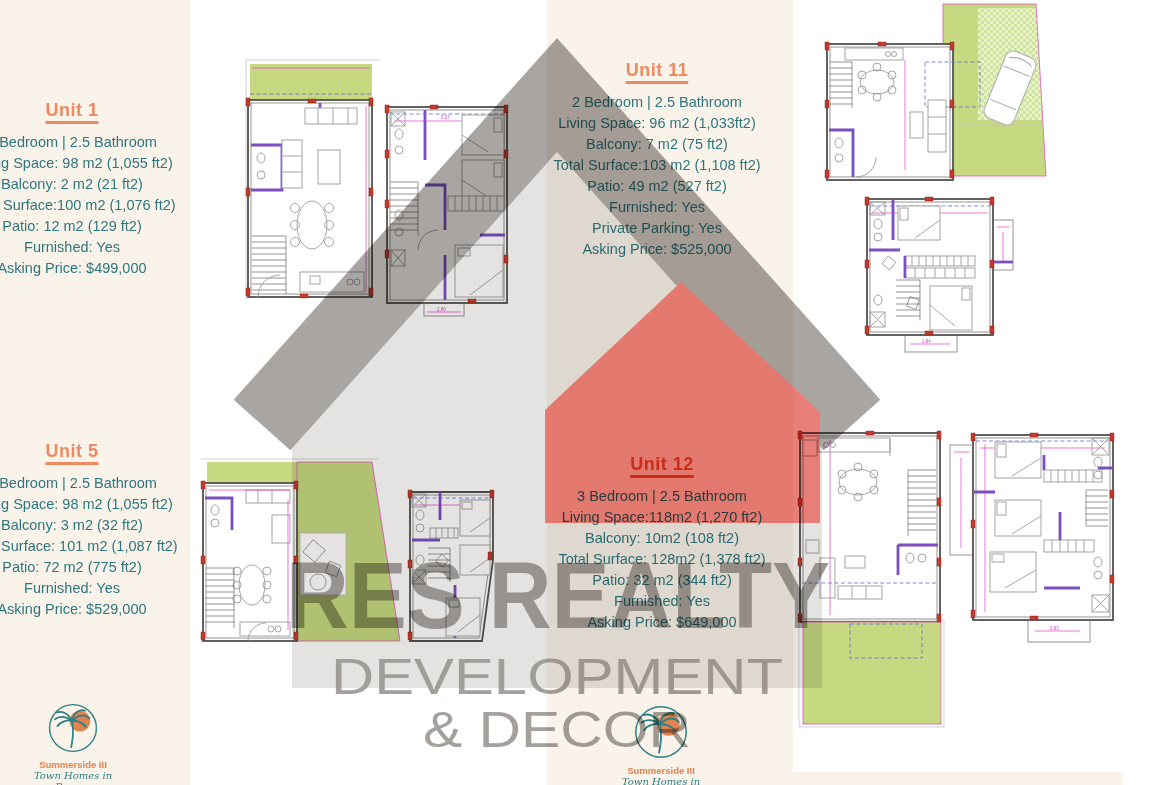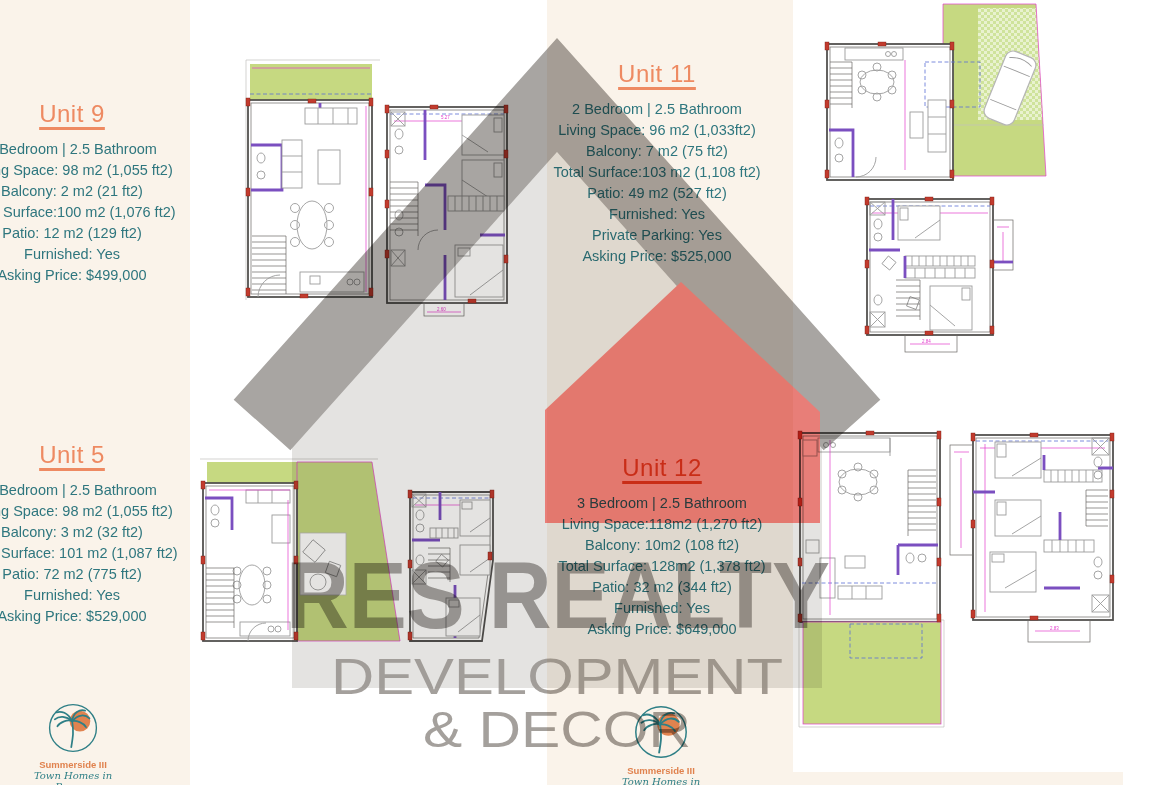--- a/index.html
+++ b/index.html
@@ -13,21 +13,21 @@
   #band-bottom-right{position:absolute;left:793px;top:772px;width:330px;height:13px;background:#faf3ea;}
   #plans-svg,#watermark-svg{position:absolute;left:0;top:0;}
   #watermark-svg{mix-blend-mode:multiply;pointer-events:none;}
 
   .unit-block{position:absolute;width:320px;text-align:center;}
   #u9-block{left:-88px;top:100px;}
   #u10-block{left:-88px;top:441px;}
   #u11-block{left:497px;top:60px;}
   #u12-block{left:502px;top:454px;}
   .unit-title{
-    display:inline-block;font-size:24px;font-weight:normal;color:#ee8a62;
+    display:inline-block;font-size:18px;font-weight:bold;color:#ee8a62;
     text-decoration:underline;text-underline-offset:5px;text-decoration-thickness:2.5px;
     margin-bottom:11px;letter-spacing:.5px;
   }
   #u12-block .unit-title{color:#dd5a31;}
   .spec-lines{white-space:nowrap;}
   .spec-line{font-size:14.5px;line-height:21px;color:#2e767e;font-weight:500;}
 
   .logo{position:absolute;text-align:center;}
   #logo1{left:21px;top:702px;width:104px;}
   #logo2{left:605px;top:704px;width:112px;}
@@ -419,21 +419,21 @@
       <rect class="redm" x="971" y="610" width="4" height="8"></rect>
     <rect class="redm" x="1110" y="433" width="4" height="8"></rect>
       <rect class="redm" x="1110" y="490" width="4" height="8"></rect>
       <rect class="redm" x="1110" y="575" width="4" height="8"></rect>
     <rect class="redm" x="1030" y="433" width="8" height="4"></rect>
       <rect class="redm" x="1030" y="616" width="8" height="4"></rect>
   </g>
 </svg>
 
 <div class="unit-block" id="u9-block">
-  <div class="unit-title">Unit 9</div>
+  <div class="unit-title">Unit 1</div>
   <div class="spec-lines">
       <div class="spec-line">2 Bedroom | 2.5 Bathroom</div>
       <div class="spec-line">Living Space: 98 m2 (1,055 ft2)</div>
       <div class="spec-line">Balcony: 2 m2 (21 ft2)</div>
       <div class="spec-line">Total Surface:100 m2 (1,076 ft2)</div>
       <div class="spec-line">Patio: 12 m2 (129 ft2)</div>
       <div class="spec-line">Furnished: Yes</div>
       <div class="spec-line">Asking Price: $499,000</div>
     </div>
 </div>

